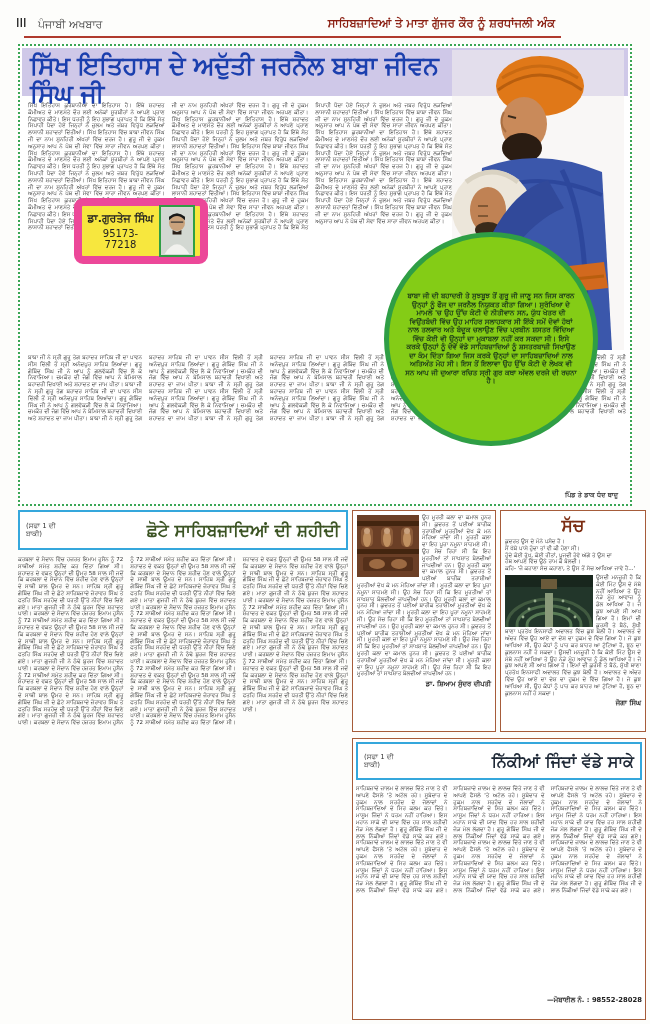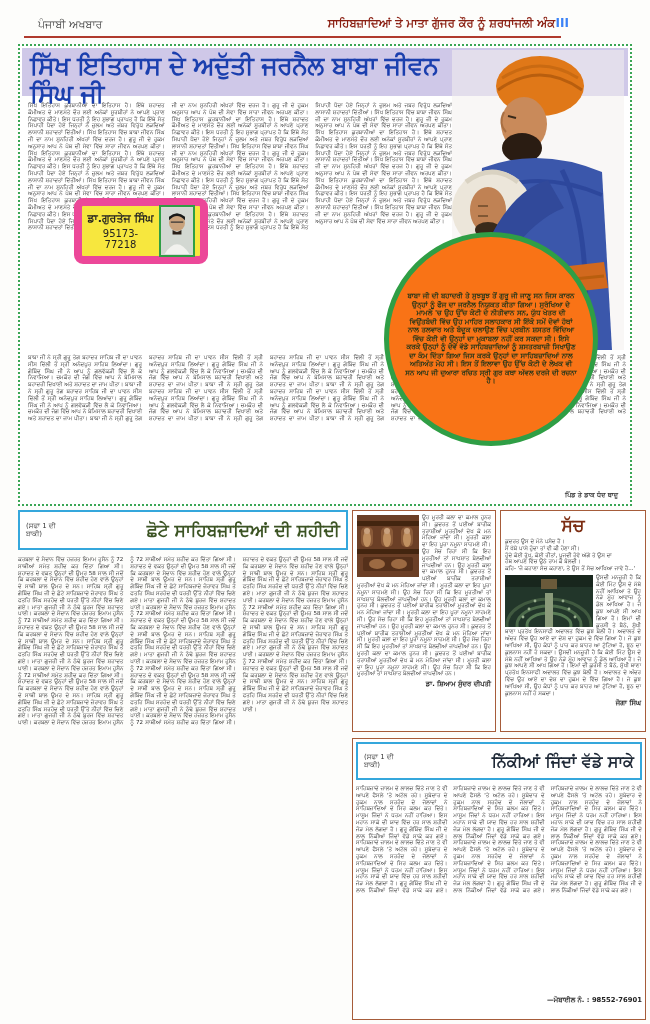--- a/index.html
+++ b/index.html
@@ -3,41 +3,41 @@
 <meta charset="utf-8">
 <style>
   html,body{margin:0;padding:0;background:#ffffff;}
   *{box-sizing:border-box;}
   body{font-family:"DejaVu Sans","Liberation Sans",sans-serif;color:#222;}
   #page{position:relative;width:650px;height:1024px;background:#fdfdfb;overflow:hidden;}
 
   
   #masthead{position:absolute;top:0;left:16px;width:553px;height:38px;}
   .mh-left{position:absolute;left:22px;top:18px;font-size:11px;color:#4a4a4a;}
-  .mh-center{position:absolute;left:0;right:0;top:16px;text-align:right;font-size:12px;font-weight:bold;color:#3b82f6;}
+  .mh-center{position:absolute;left:0;right:0;top:16px;text-align:left;font-size:12px;font-weight:normal;color:#000000;}
   .mh-right{position:absolute;right:14px;top:16px;font-size:11.5px;font-weight:bold;color:#8a1f12;}
   .mh-rule{position:absolute;left:8px;right:8px;top:36px;height:2px;background:#b03a2e;}
 
   
   #main-article{position:absolute;left:18px;top:44px;width:614px;height:462px;border:2px dotted #3aa655;background:#ffffff;overflow:hidden;}
   .headline-band{position:absolute;left:2px;top:2px;right:2px;height:48px;background:#cfc8e8;}
   .main-headline{position:absolute;left:10px;top:6px;width:445px;font-size:25px;line-height:1.1;font-weight:bold;color:#1b3fae;letter-spacing:-.5px;}
   .main-body-a{position:absolute;left:8px;top:56px;width:424px;height:248px;column-count:3;column-gap:7px;font-size:5.5px;line-height:7px;text-align:justify;color:#2a2a2a;overflow:hidden;}
   .main-body-b{position:absolute;left:8px;top:308px;width:598px;height:132px;column-count:5;column-gap:7px;font-size:5.5px;line-height:7px;text-align:justify;color:#2a2a2a;overflow:hidden;}
   .closing-line{position:absolute;left:8px;bottom:5px;right:12px;text-align:right;font-size:6.5px;font-weight:bold;color:#333;}
 
   .author-card{position:absolute;left:54px;top:152px;width:134px;height:66px;background:#f7e73e;border:8px solid #ec4899;border-radius:9px;display:flex;align-items:center;padding:4px 5px;gap:5px;}
   .author-text{flex:1;text-align:center;}
   .author-name{font-size:11px;font-weight:bold;color:#222;}
   .author-phone{font-size:10px;color:#222;margin-top:3px;}
   .author-photo{width:36px;height:52px;border:2px solid #2f9e45;background:#d8dcd8;flex:0 0 auto;}
 
   .painting{position:absolute;right:6px;top:4px;width:172px;height:300px;}
 
-  .highlight-circle{position:absolute;left:364px;top:186px;width:214px;height:214px;border-radius:50%;background:#f97316;border:5px solid #2f9e45;padding:20px 16px;display:flex;align-items:center;justify-content:flex-end;text-align:center;overflow:hidden;}
+  .highlight-circle{position:absolute;left:364px;top:186px;width:214px;height:214px;border-radius:50%;background:#84cc16;border:5px solid #2f9e45;padding:20px 16px;display:flex;align-items:center;justify-content:flex-end;text-align:center;overflow:hidden;}
   .highlight-circle .ht{font-size:7px;line-height:8.5px;font-weight:bold;color:#17321a;}
 
   
   .cont-box{border:2.5px solid #35a7dc;background:#fff;display:flex;align-items:center;padding:2px 6px;gap:6px;}
   .cont-note{font-size:7px;line-height:8px;color:#333;white-space:pre-line;flex:0 0 auto;}
   .sec-headline{flex:1;text-align:right;font-weight:bold;}
   .tiny{font-size:5.5px;line-height:6.8px;text-align:justify;color:#2a2a2a;}
 
   
   #shahidi{position:absolute;left:18px;top:510px;width:330px;height:506px;}
@@ -194,16 +194,16 @@
     <div class="signature">ਜੋਗਾ ਸਿੰਘ</div>
   </div>
 
   <div id="nikkian">
     <div class="cont-box">
       <div class="cont-note">(ਸਫਾ 1 ਦੀ
 ਬਾਕੀ)</div>
       <div class="sec-headline">ਨਿੱਕੀਆਂ ਜਿੰਦਾਂ ਵੱਡੇ ਸਾਕੇ</div>
     </div>
     <div class="sec-body tiny">ਸਾਹਿਬਜ਼ਾਦੇ ਜ਼ਾਲਮ ਦੇ ਲਾਲਚ ਦਿੱਤੇ ਜਾਣ ਤੇ ਵੀ ਆਪਣੇ ਫੈਸਲੇ 'ਤੇ ਅਟੱਲ ਰਹੇ। ਸੂਬੇਦਾਰ ਦੇ ਹੁਕਮ ਨਾਲ ਸਰਹੰਦ ਦੇ ਜੱਲਾਦਾਂ ਨੇ ਸਾਹਿਬਜ਼ਾਦਿਆਂ ਦੇ ਸਿਰ ਕਲਮ ਕਰ ਦਿੱਤੇ। ਮਾਸੂਮ ਜਿੰਦਾਂ ਨੇ ਧਰਮ ਨਹੀਂ ਹਾਰਿਆ। ਇਸ ਮਹਾਨ ਸਾਕੇ ਦੀ ਯਾਦ ਵਿੱਚ ਹਰ ਸਾਲ ਸ਼ਹੀਦੀ ਜੋੜ ਮੇਲ ਲੱਗਦਾ ਹੈ। ਗੁਰੂ ਗੋਬਿੰਦ ਸਿੰਘ ਜੀ ਦੇ ਲਾਲ ਨਿੱਕੀਆਂ ਜਿੰਦਾਂ ਵੱਡੇ ਸਾਕੇ ਕਰ ਗਏ।  ਸਾਹਿਬਜ਼ਾਦੇ ਜ਼ਾਲਮ ਦੇ ਲਾਲਚ ਦਿੱਤੇ ਜਾਣ ਤੇ ਵੀ ਆਪਣੇ ਫੈਸਲੇ 'ਤੇ ਅਟੱਲ ਰਹੇ। ਸੂਬੇਦਾਰ ਦੇ ਹੁਕਮ ਨਾਲ ਸਰਹੰਦ ਦੇ ਜੱਲਾਦਾਂ ਨੇ ਸਾਹਿਬਜ਼ਾਦਿਆਂ ਦੇ ਸਿਰ ਕਲਮ ਕਰ ਦਿੱਤੇ। ਮਾਸੂਮ ਜਿੰਦਾਂ ਨੇ ਧਰਮ ਨਹੀਂ ਹਾਰਿਆ। ਇਸ ਮਹਾਨ ਸਾਕੇ ਦੀ ਯਾਦ ਵਿੱਚ ਹਰ ਸਾਲ ਸ਼ਹੀਦੀ ਜੋੜ ਮੇਲ ਲੱਗਦਾ ਹੈ। ਗੁਰੂ ਗੋਬਿੰਦ ਸਿੰਘ ਜੀ ਦੇ ਲਾਲ ਨਿੱਕੀਆਂ ਜਿੰਦਾਂ ਵੱਡੇ ਸਾਕੇ ਕਰ ਗਏ।  ਸਾਹਿਬਜ਼ਾਦੇ ਜ਼ਾਲਮ ਦੇ ਲਾਲਚ ਦਿੱਤੇ ਜਾਣ ਤੇ ਵੀ ਆਪਣੇ ਫੈਸਲੇ 'ਤੇ ਅਟੱਲ ਰਹੇ। ਸੂਬੇਦਾਰ ਦੇ ਹੁਕਮ ਨਾਲ ਸਰਹੰਦ ਦੇ ਜੱਲਾਦਾਂ ਨੇ ਸਾਹਿਬਜ਼ਾਦਿਆਂ ਦੇ ਸਿਰ ਕਲਮ ਕਰ ਦਿੱਤੇ। ਮਾਸੂਮ ਜਿੰਦਾਂ ਨੇ ਧਰਮ ਨਹੀਂ ਹਾਰਿਆ। ਇਸ ਮਹਾਨ ਸਾਕੇ ਦੀ ਯਾਦ ਵਿੱਚ ਹਰ ਸਾਲ ਸ਼ਹੀਦੀ ਜੋੜ ਮੇਲ ਲੱਗਦਾ ਹੈ। ਗੁਰੂ ਗੋਬਿੰਦ ਸਿੰਘ ਜੀ ਦੇ ਲਾਲ ਨਿੱਕੀਆਂ ਜਿੰਦਾਂ ਵੱਡੇ ਸਾਕੇ ਕਰ ਗਏ।  ਸਾਹਿਬਜ਼ਾਦੇ ਜ਼ਾਲਮ ਦੇ ਲਾਲਚ ਦਿੱਤੇ ਜਾਣ ਤੇ ਵੀ ਆਪਣੇ ਫੈਸਲੇ 'ਤੇ ਅਟੱਲ ਰਹੇ। ਸੂਬੇਦਾਰ ਦੇ ਹੁਕਮ ਨਾਲ ਸਰਹੰਦ ਦੇ ਜੱਲਾਦਾਂ ਨੇ ਸਾਹਿਬਜ਼ਾਦਿਆਂ ਦੇ ਸਿਰ ਕਲਮ ਕਰ ਦਿੱਤੇ। ਮਾਸੂਮ ਜਿੰਦਾਂ ਨੇ ਧਰਮ ਨਹੀਂ ਹਾਰਿਆ। ਇਸ ਮਹਾਨ ਸਾਕੇ ਦੀ ਯਾਦ ਵਿੱਚ ਹਰ ਸਾਲ ਸ਼ਹੀਦੀ ਜੋੜ ਮੇਲ ਲੱਗਦਾ ਹੈ। ਗੁਰੂ ਗੋਬਿੰਦ ਸਿੰਘ ਜੀ ਦੇ ਲਾਲ ਨਿੱਕੀਆਂ ਜਿੰਦਾਂ ਵੱਡੇ ਸਾਕੇ ਕਰ ਗਏ।  ਸਾਹਿਬਜ਼ਾਦੇ ਜ਼ਾਲਮ ਦੇ ਲਾਲਚ ਦਿੱਤੇ ਜਾਣ ਤੇ ਵੀ ਆਪਣੇ ਫੈਸਲੇ 'ਤੇ ਅਟੱਲ ਰਹੇ। ਸੂਬੇਦਾਰ ਦੇ ਹੁਕਮ ਨਾਲ ਸਰਹੰਦ ਦੇ ਜੱਲਾਦਾਂ ਨੇ ਸਾਹਿਬਜ਼ਾਦਿਆਂ ਦੇ ਸਿਰ ਕਲਮ ਕਰ ਦਿੱਤੇ। ਮਾਸੂਮ ਜਿੰਦਾਂ ਨੇ ਧਰਮ ਨਹੀਂ ਹਾਰਿਆ। ਇਸ ਮਹਾਨ ਸਾਕੇ ਦੀ ਯਾਦ ਵਿੱਚ ਹਰ ਸਾਲ ਸ਼ਹੀਦੀ ਜੋੜ ਮੇਲ ਲੱਗਦਾ ਹੈ। ਗੁਰੂ ਗੋਬਿੰਦ ਸਿੰਘ ਜੀ ਦੇ ਲਾਲ ਨਿੱਕੀਆਂ ਜਿੰਦਾਂ ਵੱਡੇ ਸਾਕੇ ਕਰ ਗਏ।  ਸਾਹਿਬਜ਼ਾਦੇ ਜ਼ਾਲਮ ਦੇ ਲਾਲਚ ਦਿੱਤੇ ਜਾਣ ਤੇ ਵੀ ਆਪਣੇ ਫੈਸਲੇ 'ਤੇ ਅਟੱਲ ਰਹੇ। ਸੂਬੇਦਾਰ ਦੇ ਹੁਕਮ ਨਾਲ ਸਰਹੰਦ ਦੇ ਜੱਲਾਦਾਂ ਨੇ ਸਾਹਿਬਜ਼ਾਦਿਆਂ ਦੇ ਸਿਰ ਕਲਮ ਕਰ ਦਿੱਤੇ। ਮਾਸੂਮ ਜਿੰਦਾਂ ਨੇ ਧਰਮ ਨਹੀਂ ਹਾਰਿਆ। ਇਸ ਮਹਾਨ ਸਾਕੇ ਦੀ ਯਾਦ ਵਿੱਚ ਹਰ ਸਾਲ ਸ਼ਹੀਦੀ ਜੋੜ ਮੇਲ ਲੱਗਦਾ ਹੈ। ਗੁਰੂ ਗੋਬਿੰਦ ਸਿੰਘ ਜੀ ਦੇ ਲਾਲ ਨਿੱਕੀਆਂ ਜਿੰਦਾਂ ਵੱਡੇ ਸਾਕੇ ਕਰ ਗਏ।  </div>
-    <div class="signature">—ਮੋਬਾਈਲ ਨੰ. : 98552-76901</div>
+    <div class="signature">—ਮੋਬਾਈਲ ਨੰ. : 98552-28028</div>
   </div>
 
 </div>
 
 </body></html>

